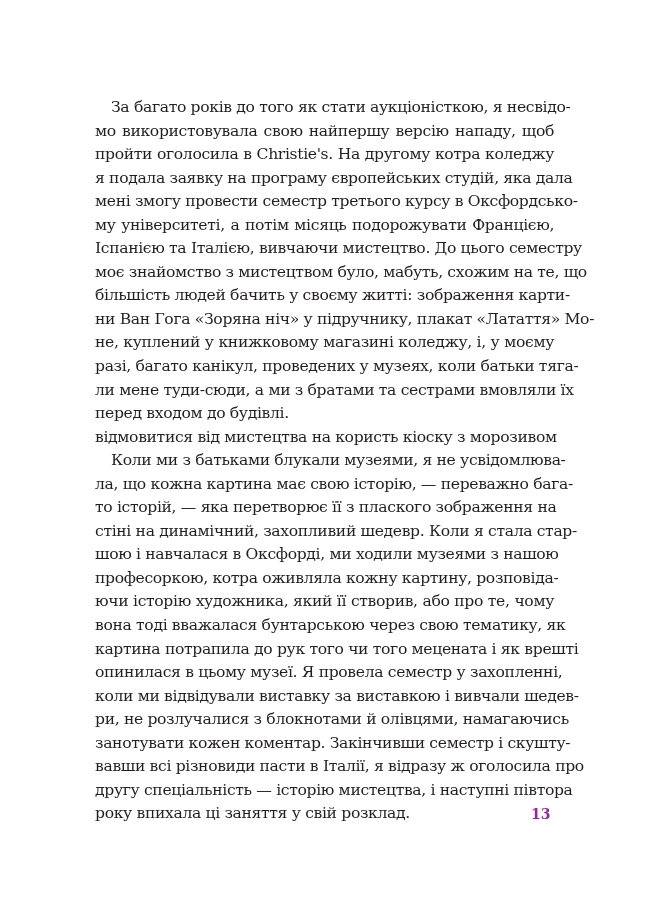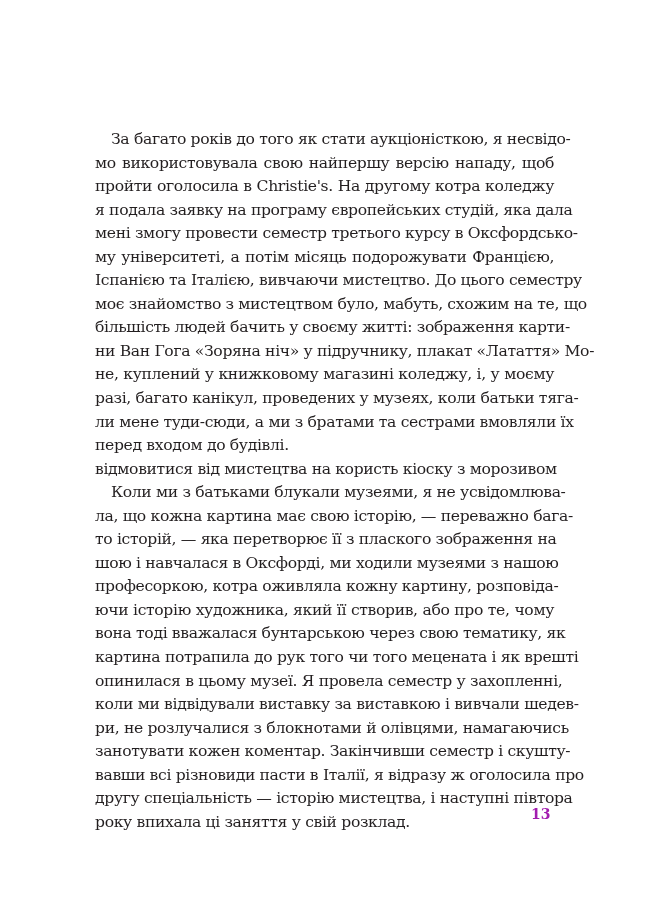--- a/index.html
+++ b/index.html
@@ -2,21 +2,20 @@
 <html><head>
   <meta charset="utf-8">
   <style>
     html, body { margin: 0; padding: 0; background: #ffffff; }
     body { width: 651px; height: 906px; position: relative; overflow: hidden; }
     .page {
       position: absolute; left: 95px; top: 96px; width: 459px;
       font-family: "DejaVu Serif", "Liberation Serif", serif;
       font-size: 15.6px; line-height: 23.55px; color: #231f20;
       letter-spacing: -0.35px;
-      margin-top: 32px;
     }
     .line { display: block; white-space: nowrap; text-align: justify; text-align-last: justify; height: 23.55px; overflow: visible; }
     .line.last { text-align-last: left; }
     .line.indent { padding-left: 16px; }
     .it { }
     .page-number {
       position: absolute; left: 531px; top: 806px;
       font-family: "DejaVu Serif", "Liberation Serif", serif;
       font-weight: bold; font-size: 14px; color: #a21caf;
     }
@@ -39,20 +38,21 @@
     <span class="line">не, куплений у книжковому магазині коледжу, і, у моєму</span>
     <span class="line">разі, багато канікул, проведених у музеях, коли батьки тяга-</span>
     <span class="line">ли мене туди-сюди, а ми з братами та сестрами вмовляли їх</span>
     <span class="line last">перед входом до будівлі.</span>
     <span class="line">відмовитися від мистецтва на користь кіоску з морозивом</span>
   </div>
   <div>
     <span class="line indent">Коли ми з батьками блукали музеями, я не усвідомлюва-</span>
     <span class="line">ла, що кожна картина має свою історію, — переважно бага-</span>
     <span class="line">то історій, — яка перетворює її з плаского зображення на</span>
+    <span class="line">стіні на динамічний, захопливий шедевр. Коли я стала стар-</span>
     <span class="line">шою і навчалася в Оксфорді, ми ходили музеями з нашою</span>
     <span class="line">професоркою, котра оживляла кожну картину, розповіда-</span>
     <span class="line">ючи історію художника, який її створив, або про те, чому</span>
     <span class="line">вона тоді вважалася бунтарською через свою тематику, як</span>
     <span class="line">картина потрапила до рук того чи того мецената і як врешті</span>
     <span class="line">опинилася в цьому музеї. Я провела семестр у захопленні,</span>
     <span class="line">коли ми відвідували виставку за виставкою і вивчали шедев-</span>
     <span class="line">ри, не розлучалися з блокнотами й олівцями, намагаючись</span>
     <span class="line">занотувати кожен коментар. Закінчивши семестр і скушту-</span>
     <span class="line">вавши всі різновиди пасти в Італії, я відразу ж оголосила про</span>

